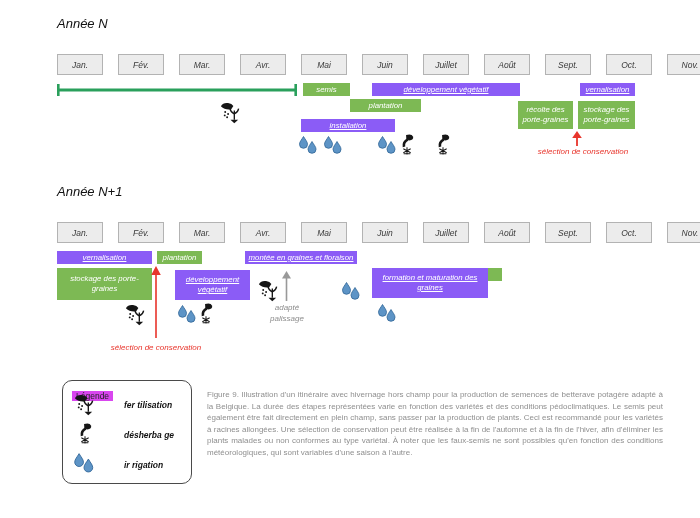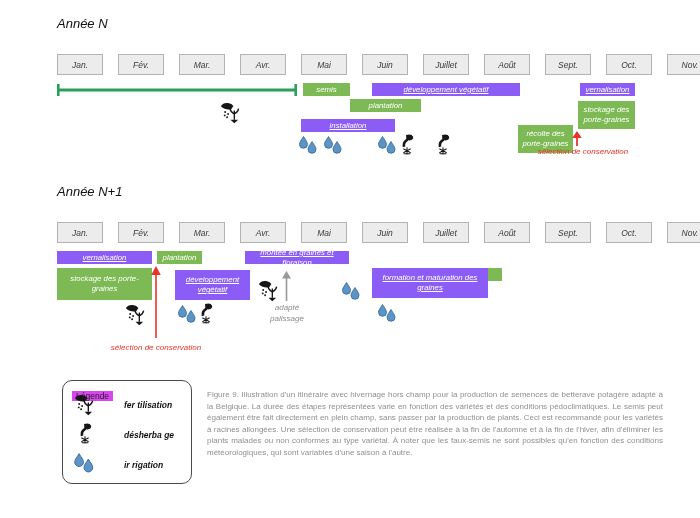--- a/index.html
+++ b/index.html
@@ -67,21 +67,21 @@
         <path d="M15.5 13.5 Q19.2 12 20 8" stroke="#161616" stroke-width="1.4" fill="none"></path>
         <path d="M11.5 19.5 H19.5 L15.5 23.2 Z" fill="#161616"></path>
       </svg>
     </div>
 
   <div class="bar green" style="left:303px;top:83px;width:47px;height:13px;">semis</div>
   <div class="bar gray" style="left:372px;top:83px;width:148px;height:13px;">développement végétatif</div>
   <div class="bar gray" style="left:580px;top:83px;width:55px;height:13px;">vernalisation</div>
 
   <div class="bar green" style="left:350px;top:99px;width:71px;height:13px;">plantation</div>
-  <div class="bar green" style="left:518px;top:101px;width:55px;height:28px;margin-top:24px;">récolte des porte-graines</div>
+  <div class="bar green" style="left:518px;top:101px;width:55px;height:28px;">récolte des porte-graines</div>
   <div class="bar green" style="left:578px;top:101px;width:57px;height:28px;">stockage des porte-graines</div>
 
   <div class="bar gray" style="left:301px;top:119px;width:94px;height:13px;">installation</div>
 
   <div class="icon" style="left:297px;top:135px;width:22px;height:22px;">
       <svg width="100%" height="100%" viewBox="0 0 22 22">
         <path d="M6.5 1.5 C4.6 4.8 2.5 6.8 2.5 9.3 A4 4 0 0 0 10.5 9.3 C10.5 6.8 8.4 4.8 6.5 1.5 Z" fill="#5d94c6" stroke="#2f6496" stroke-width="0.8"></path>
         <path d="M15 6.5 C13.1 9.8 11 11.8 11 14.3 A4 4 0 0 0 19 14.3 C19 11.8 16.9 9.8 15 6.5 Z" fill="#5d94c6" stroke="#2f6496" stroke-width="0.8"></path>
       </svg>
     </div>
@@ -132,21 +132,21 @@
     <div class="month">Juillet</div>
     <div class="month">Août</div>
     <div class="month">Sept.</div>
     <div class="month">Oct.</div>
     <div class="month">Nov.</div>
     <div class="month">Déc.</div>
   </div>
 
   <div class="bar gray" style="left:57px;top:251px;width:95px;height:13px;">vernalisation</div>
   <div class="bar green" style="left:157px;top:251px;width:45px;height:13px;">plantation</div>
-  <div class="bar gray" style="left:245px;top:251px;width:104px;height:13px;">montée en graines et floraison</div>
+  <div class="bar gray" style="left:245px;top:251px;width:112px;height:13px;">montée en graines et floraison</div>
   <div class="bar green" style="left:450px;top:268px;width:52px;height:13px;">récolte</div>
 
   <div class="bar green" style="left:57px;top:268px;width:95px;height:32px;">stockage des porte-graines</div>
   <div class="bar gray" style="left:175px;top:270px;width:75px;height:30px;">développement végétatif</div>
   <div class="bar gray" style="left:372px;top:268px;width:116px;height:30px;">formation et maturation des graines</div>
 
   <div class="abs" style="left:150px;top:266px;">
     <svg width="12" height="72" viewBox="0 0 12 72">
       <polygon points="6,0 1.2,9 10.8,9" fill="#e8352c"></polygon>
       <rect x="5.2" y="8" width="1.6" height="64" fill="#e8352c"></rect>

